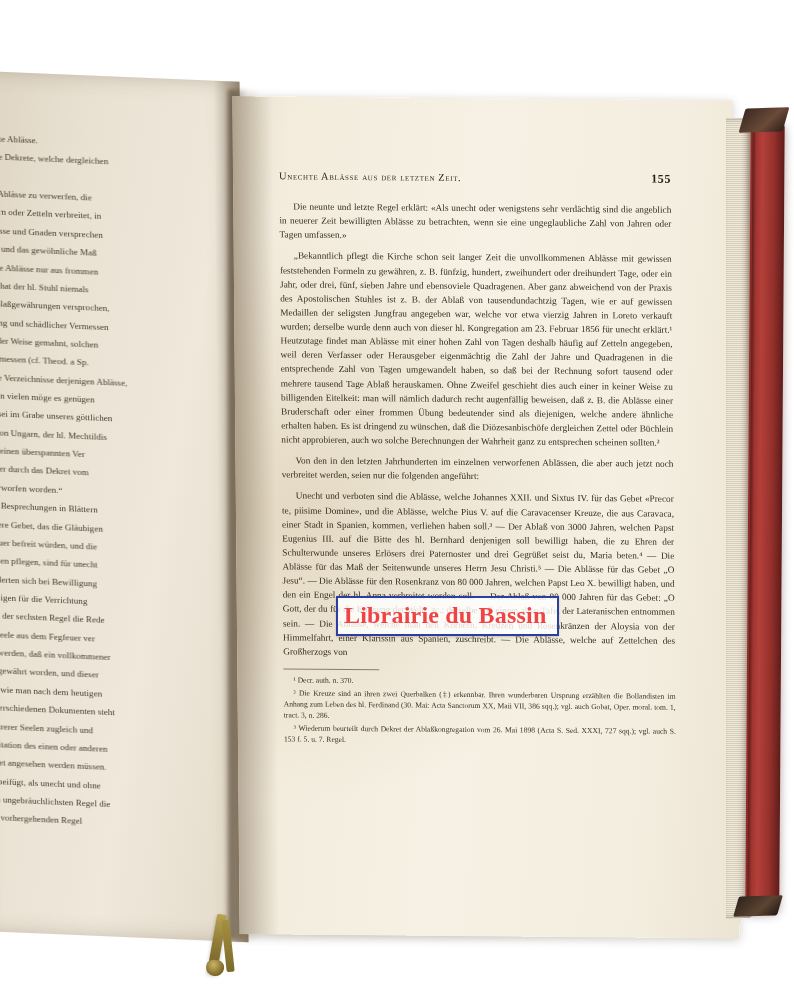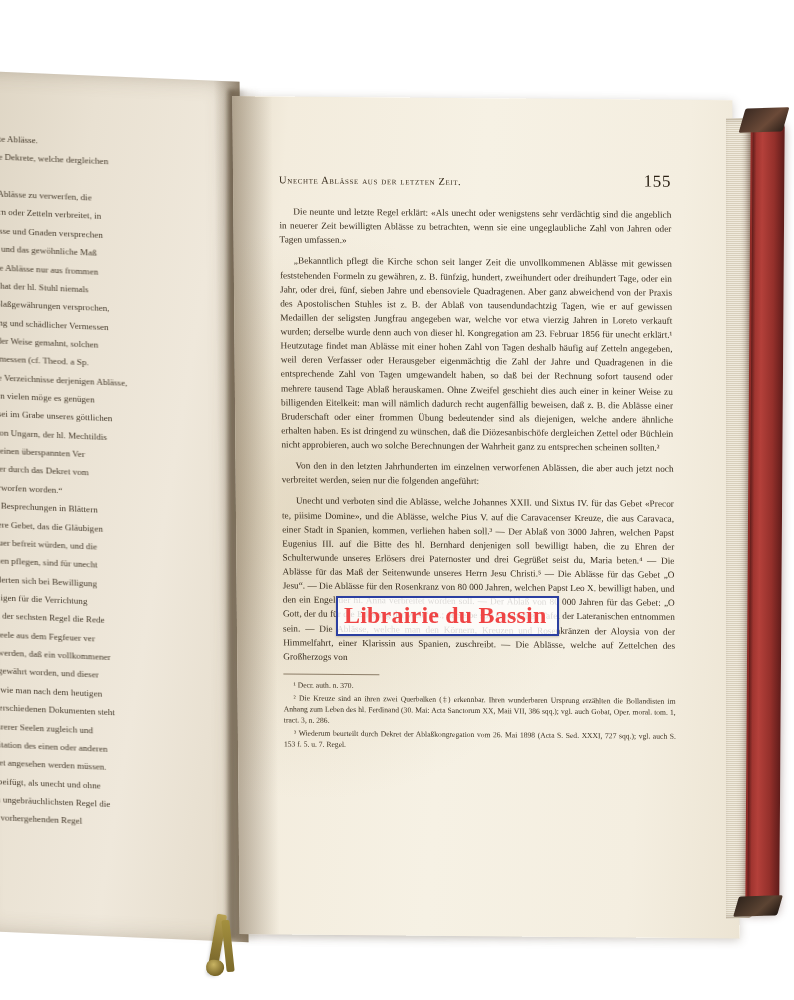--- a/index.html
+++ b/index.html
@@ -103,22 +103,22 @@
     font-size: 10.5px;
     letter-spacing: 0.6px;
     margin-bottom: 16px;
     font-variant: small-caps;
   }
   .running-title {
     font-size: 10.5px;
     color: #372b1c;
   }
   .folio {
-    font-size: 17px;
-    font-weight: normal;
+    font-size: 12px;
+    font-weight: bold;
     color: #2b2114;
   }
   .para {
     font-size: 9.3px;
     line-height: 1.52;
     text-align: justify;
     text-indent: 14px;
     margin: 0 0 3px 0;
     color: #362b1d;
     hyphens: auto;

